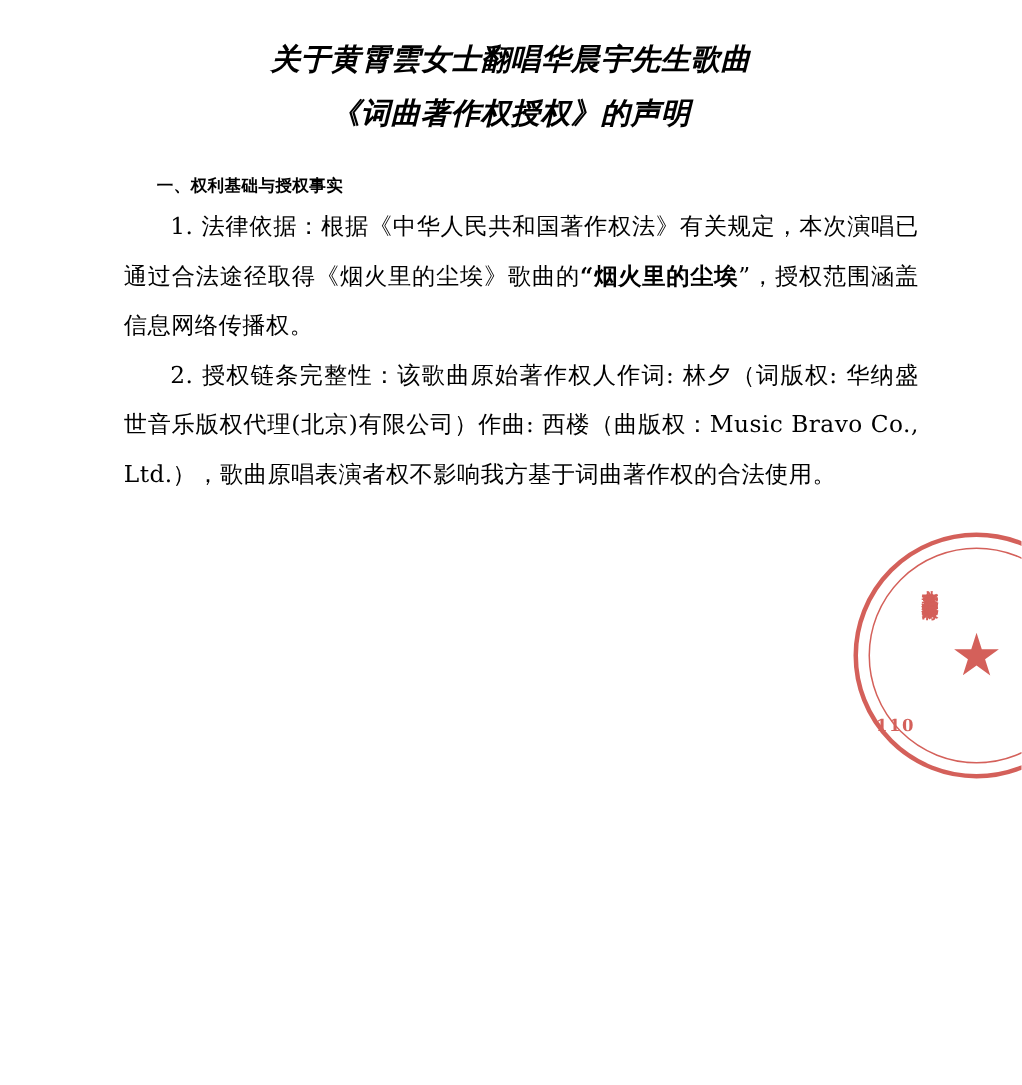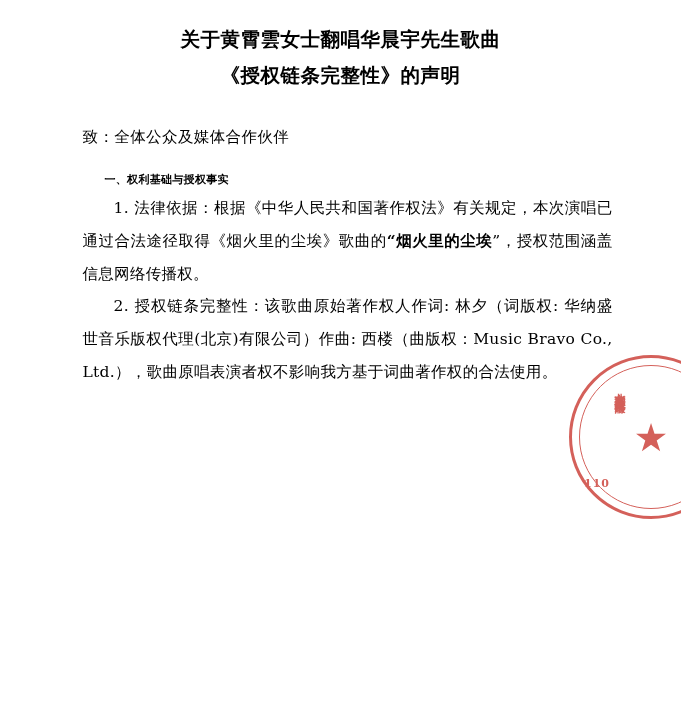--- a/index.html
+++ b/index.html
@@ -22,20 +22,21 @@
     height: 723px;
     box-sizing: border-box;
     padding: 0;
   }
 
   
   .title-block {
     width: 100%;
     text-align: center;
     padding-top: 22px;
+    font-style: italic;
   }
   .title-line {
     font-size: 19.5px;
     font-weight: bold;
     line-height: 1.85;
     letter-spacing: 0.5px;
     color: #000;
   }
 
   
@@ -144,26 +145,25 @@
     line-height: 1;
   }
 </style>
 </head>
 <body>
 
 <div class="page">
 
   <div class="title-block">
     <div class="title-line">关于黄霄雲女士翻唱华晨宇先生歌曲</div>
-    <div class="title-line">《授权链条完整性》的声明</div>
+    <div class="title-line">《词曲著作权授权》的声明</div>
   </div>
 
   <div class="body-block">
 
-    <p class="addressee">致：全体公众及媒体合作伙伴</p>
 
 
     <p class="section-heading gap-top">一、权利基础与授权事实</p>
 
     <p class="para indent2"><span>1. 法律依据：根据《中华人民共和国著作权法》有关规定，本次演唱已通过合法途径取得《烟火里的尘埃》歌曲的</span><span class="bold">“</span><span class="bold">烟火里的尘埃</span><span>”，授权范围涵盖信息网络传播权。</span></p>
 
     <p class="para indent2">2. 授权链条完整性：该歌曲原始著作权人作词: 林夕（词版权: 华纳盛世音乐版权代理(北京)有限公司）作曲: 西楼（曲版权：Music Bravo Co., Ltd.），歌曲原唱表演者权不影响我方基于词曲著作权的合法使用。</p>
 
 
 

